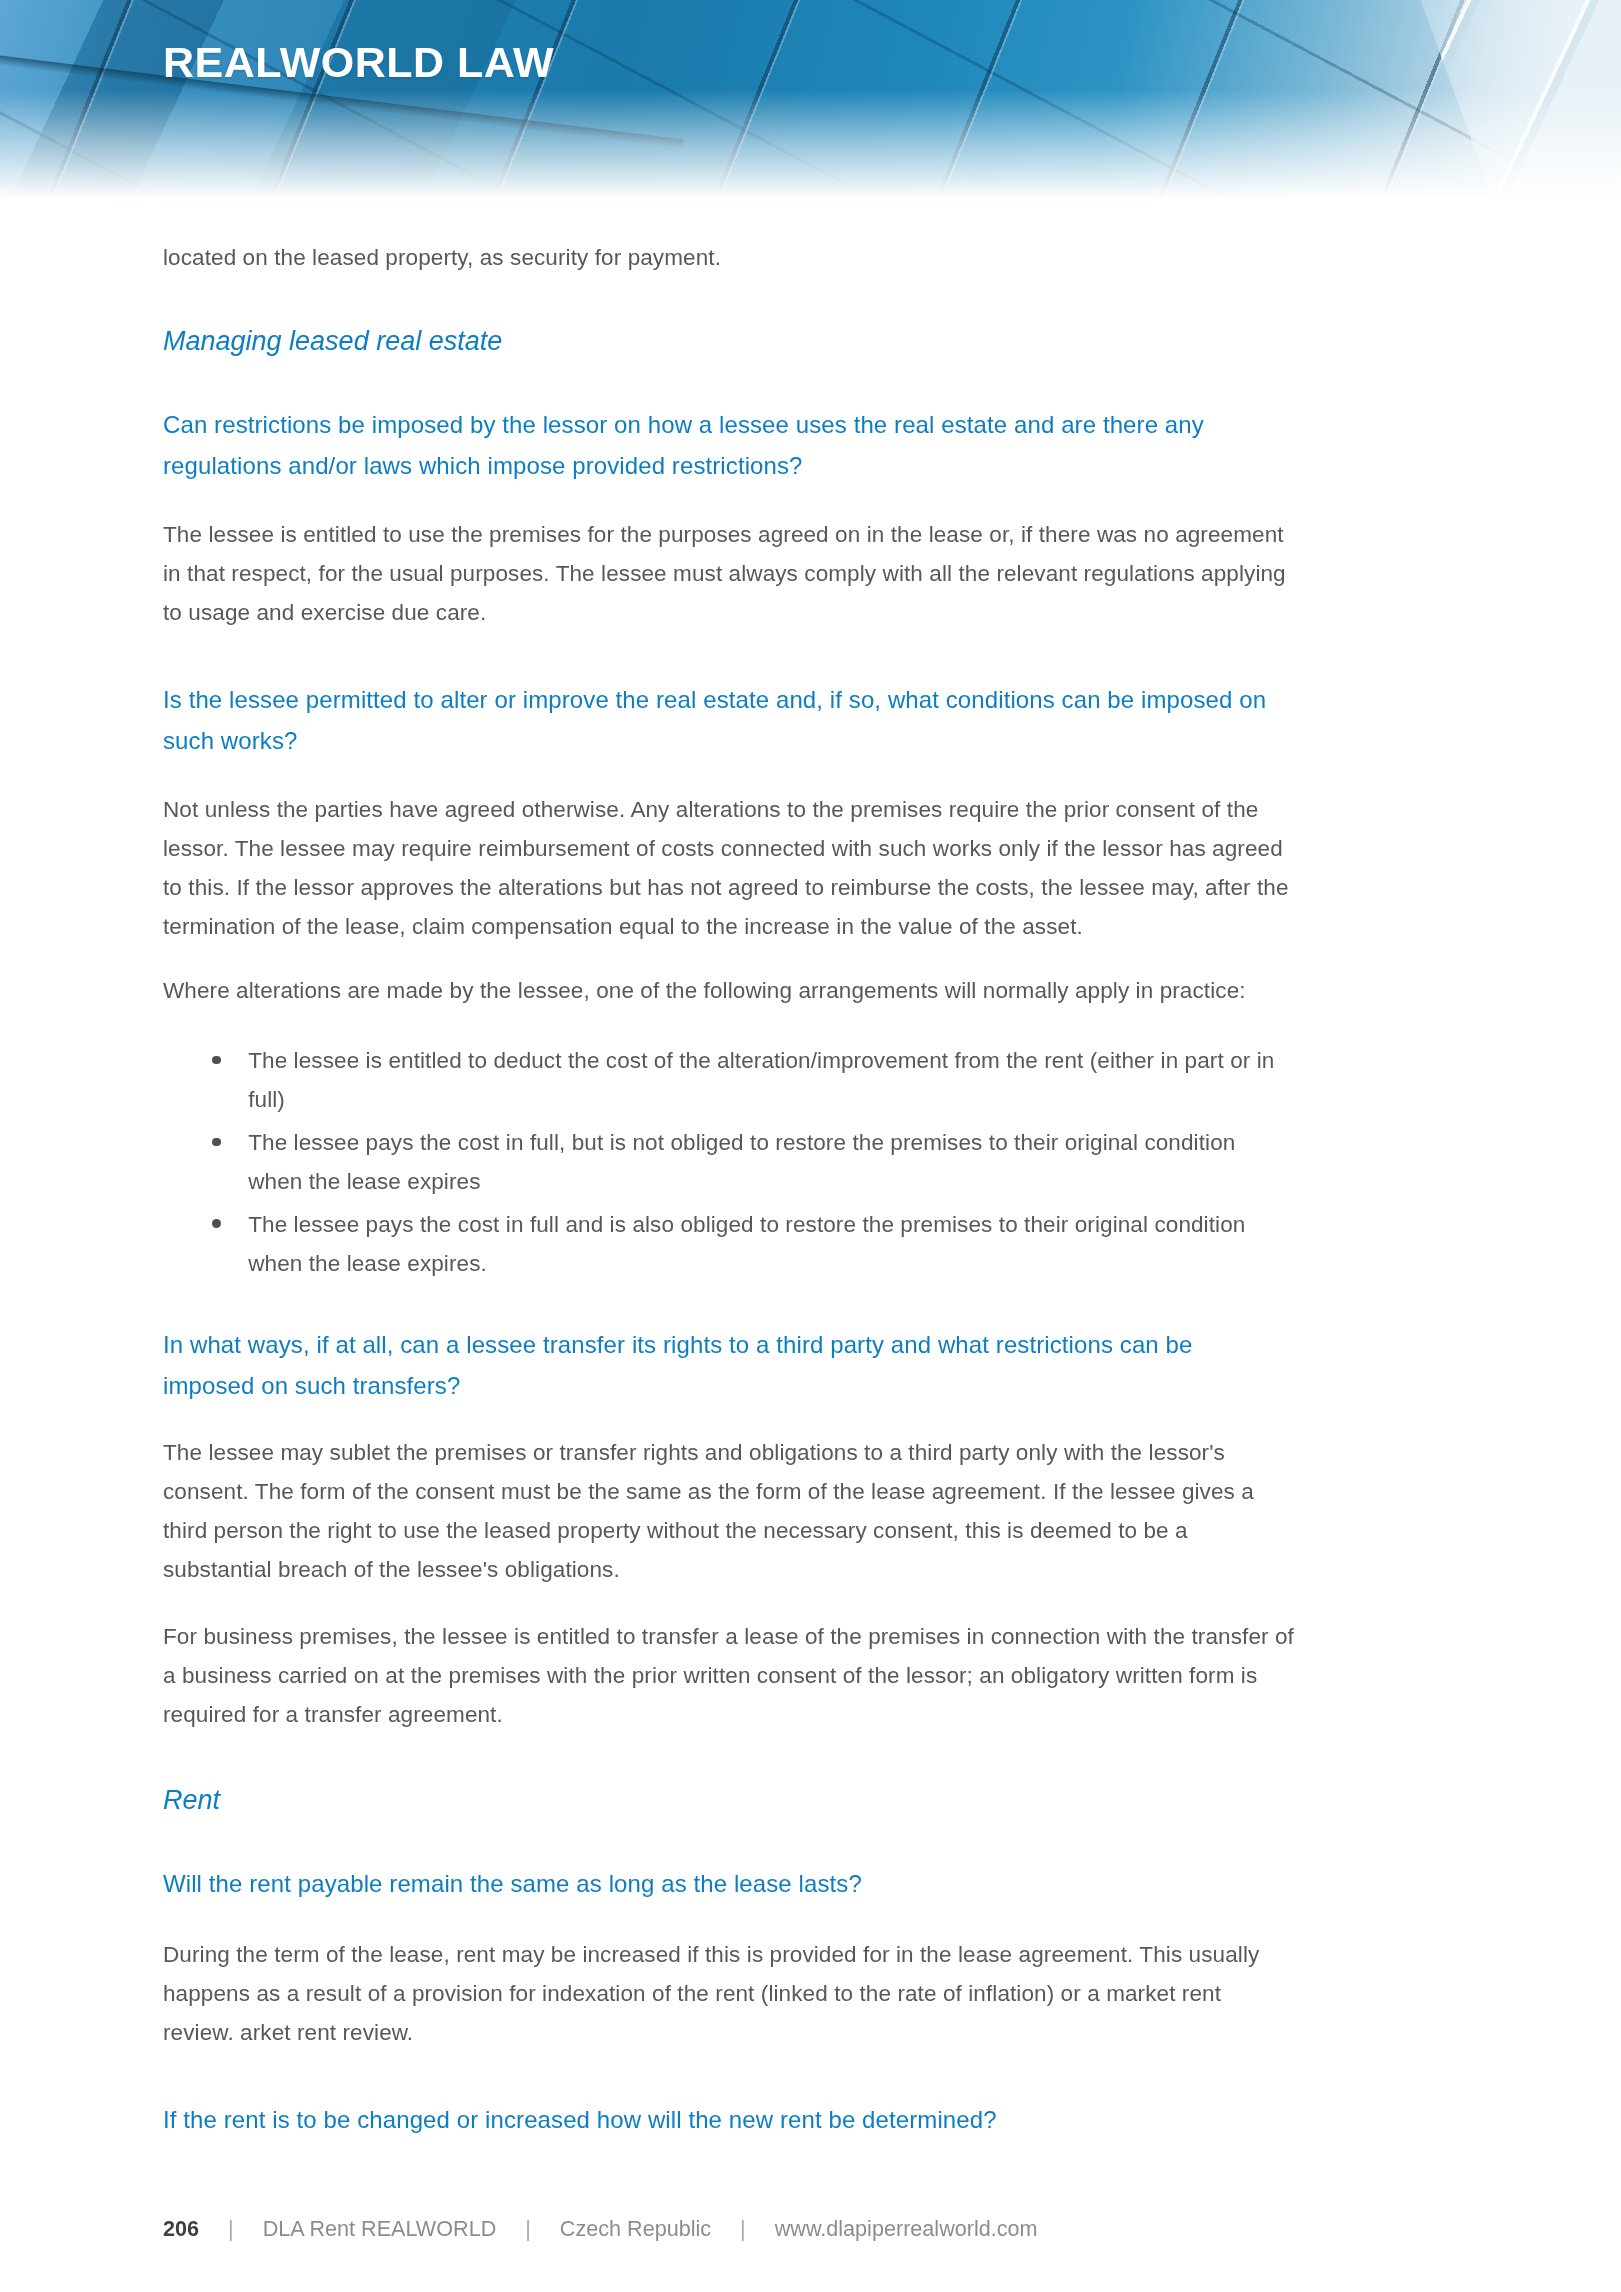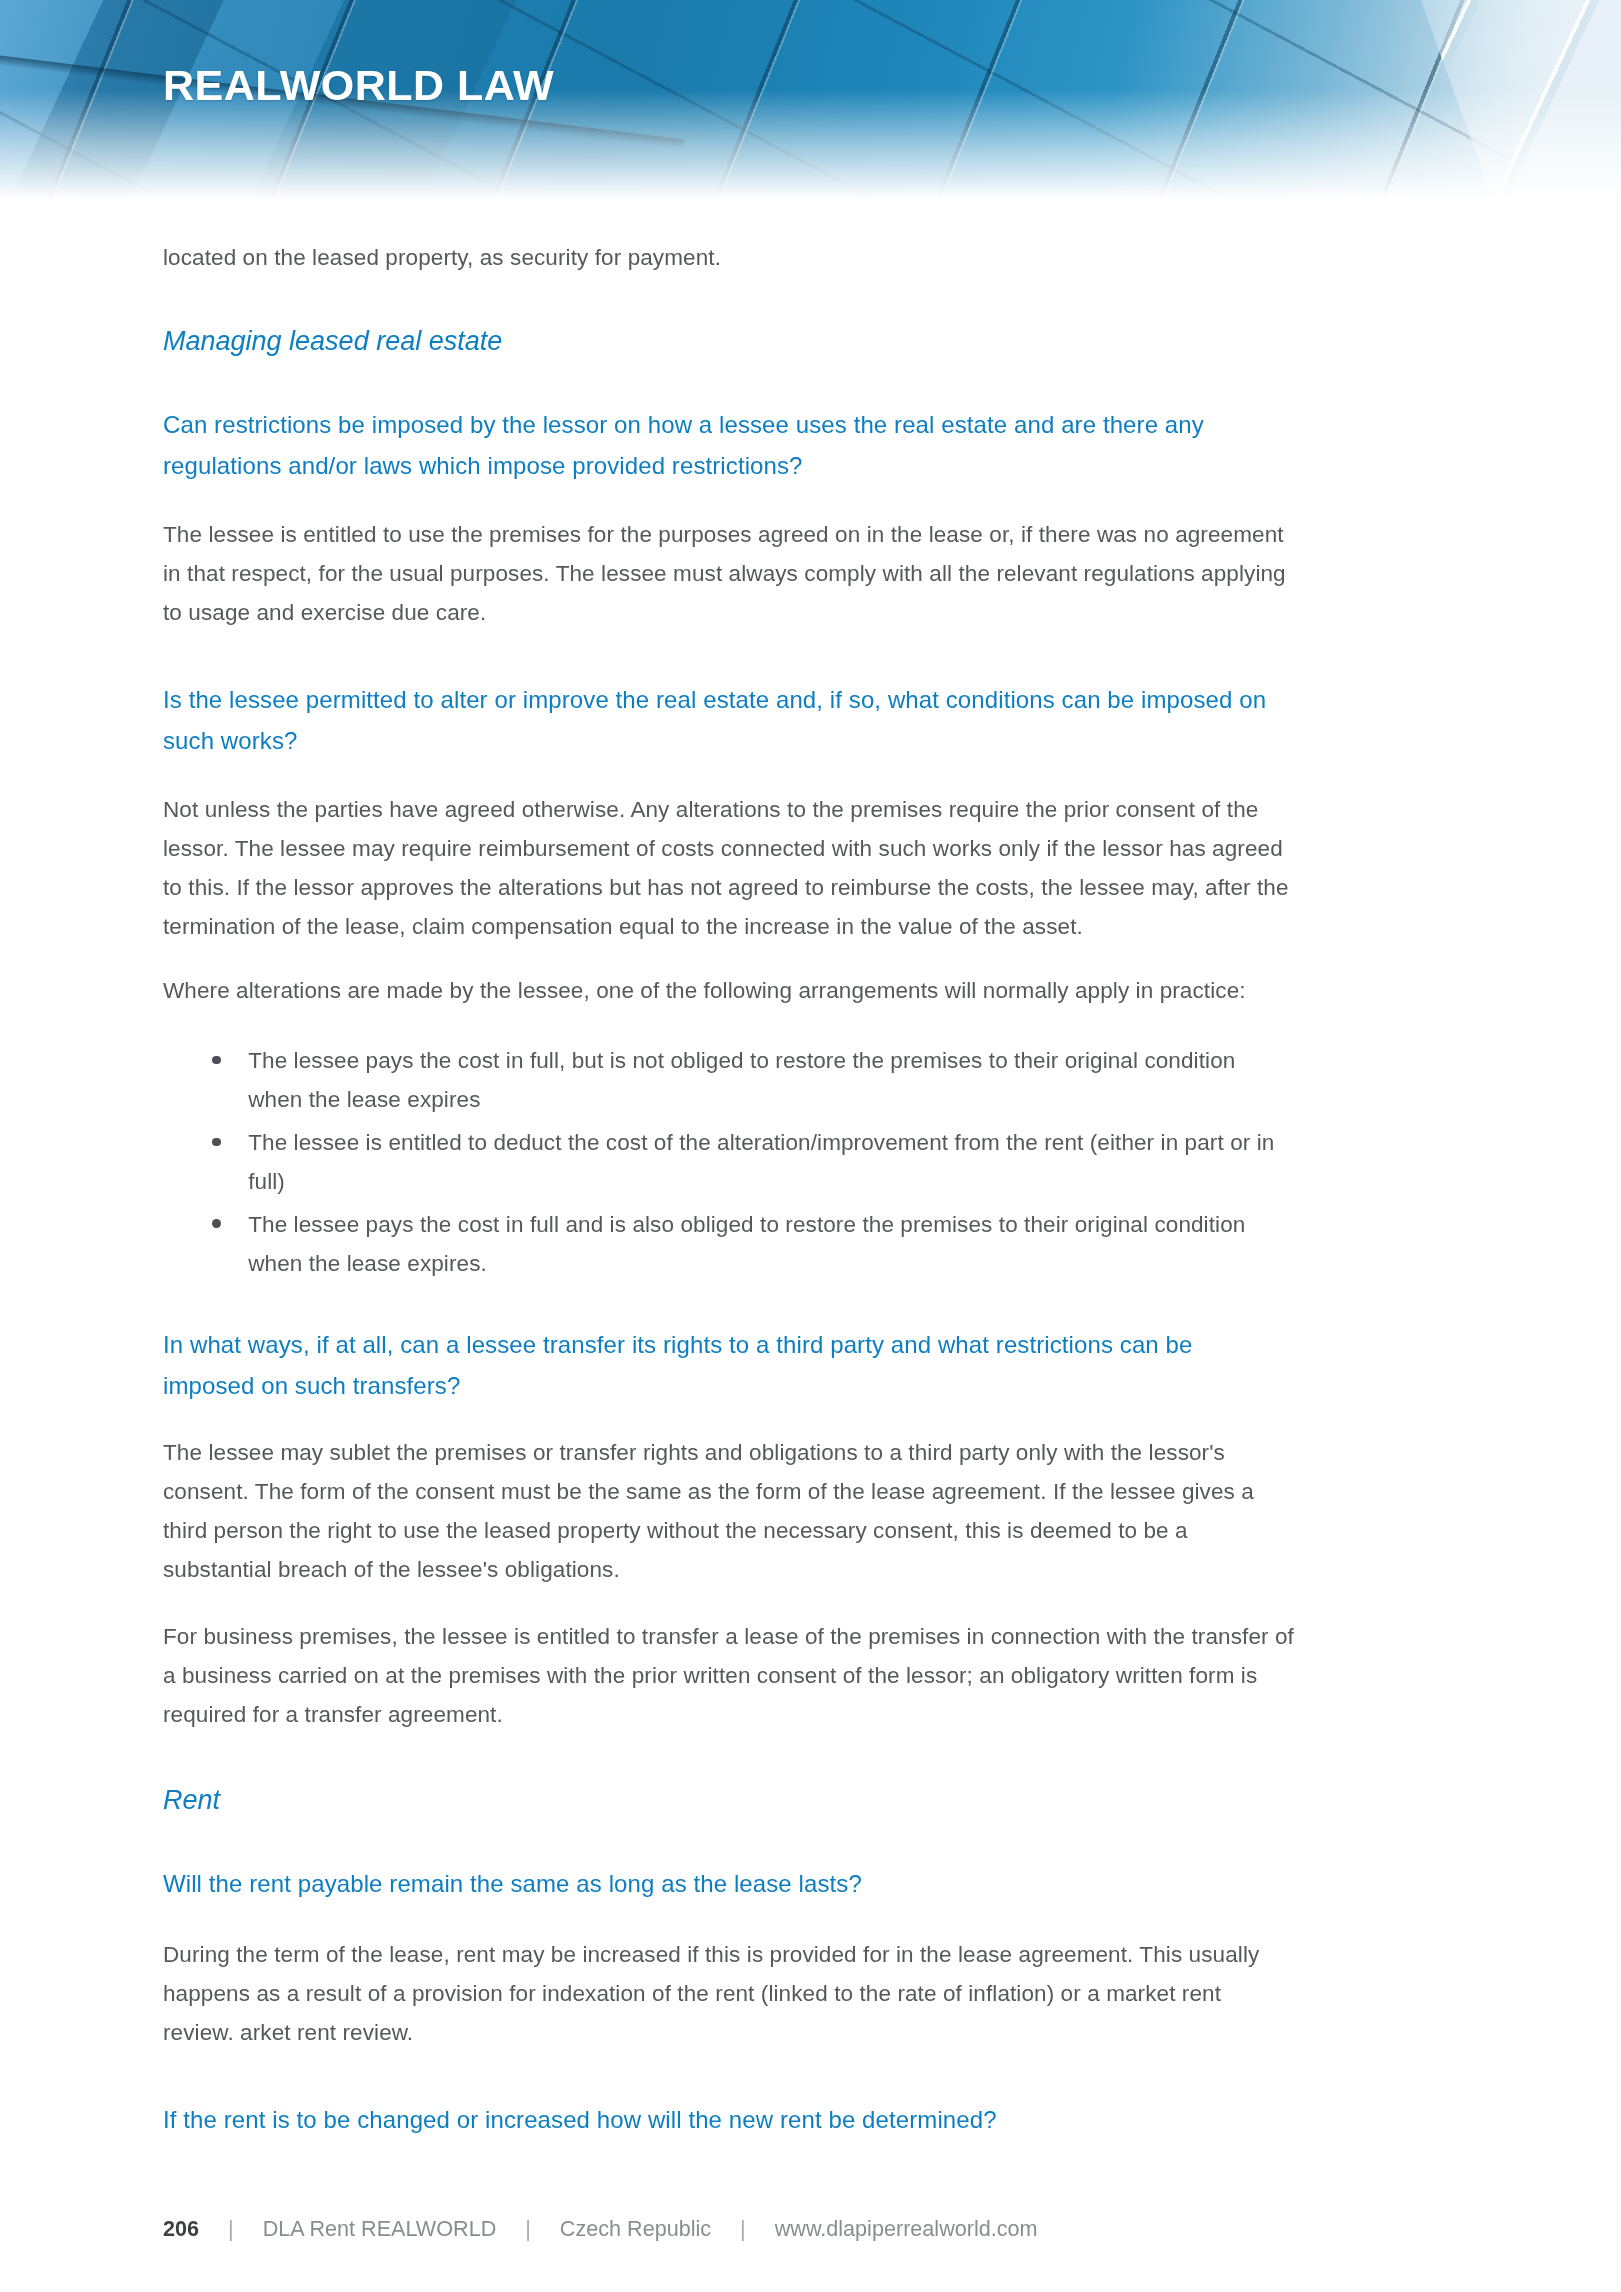--- a/index.html
+++ b/index.html
@@ -60,21 +60,21 @@
         rgba(255,255,255,0) 57px, rgba(255,255,255,0) 108px),
       linear-gradient(100deg, rgba(233,243,248,0) 0%, rgba(213,232,242,0.55) 40%, #e7f1f7 75%);
     clip-path: polygon(38% 0, 100% 0, 100% 100%, 62% 100%);
   }
   .hdr-fade {
     position: absolute; inset: 0;
     background: linear-gradient(to bottom,
       rgba(255,255,255,0) 42%, rgba(255,255,255,0.55) 68%, #ffffff 93%);
   }
   .hdr-title {
-    position: absolute; left: 163px; top: 61px;
+    position: absolute; left: 163px; top: 38px;
     font-size: 43px; font-weight: bold; color: #ffffff;
     letter-spacing: 0.5px;
     text-shadow: 0 1px 2px rgba(10,60,95,0.25);
   }
 
   
   .page {
     padding: 23.5px 147px 0 163px;
     box-sizing: border-box;
     width: 1621px;
@@ -180,27 +180,27 @@
 such works?</h3>
   <p class="body-p">Not unless the parties have agreed otherwise. Any alterations to the premises require the prior consent of the
 lessor. The lessee may require reimbursement of costs connected with such works only if the lessor has agreed
 to this. If the lessor approves the alterations but has not agreed to reimburse the costs, the lessee may, after the
 termination of the lease, claim compensation equal to the increase in the value of the asset.</p>
   <p class="body-p mt-26">Where alterations are made by the lessee, one of the following arrangements will normally apply in practice:</p>
 
   <ul class="bullets">
     <li class="bullet-item">
       <span class="bullet-dot"></span>
-      <span class="bullet-text">The lessee pays the cost in full, but is not obliged to restore the premises to their original condition
-when the lease expires</span>
+      <span class="bullet-text">The lessee is entitled to deduct the cost of the alteration/improvement from the rent (either in part or in
+full)</span>
     </li>
     <li class="bullet-item">
       <span class="bullet-dot"></span>
-      <span class="bullet-text">The lessee is entitled to deduct the cost of the alteration/improvement from the rent (either in part or in
-full)</span>
+      <span class="bullet-text">The lessee pays the cost in full, but is not obliged to restore the premises to their original condition
+when the lease expires</span>
     </li>
     <li class="bullet-item">
       <span class="bullet-dot"></span>
       <span class="bullet-text">The lessee pays the cost in full and is also obliged to restore the premises to their original condition
 when the lease expires.</span>
     </li>
   </ul>
 
   <h3 class="question mt-42">In what ways, if at all, can a lessee transfer its rights to a third party and what restrictions can be
 imposed on such transfers?</h3>

